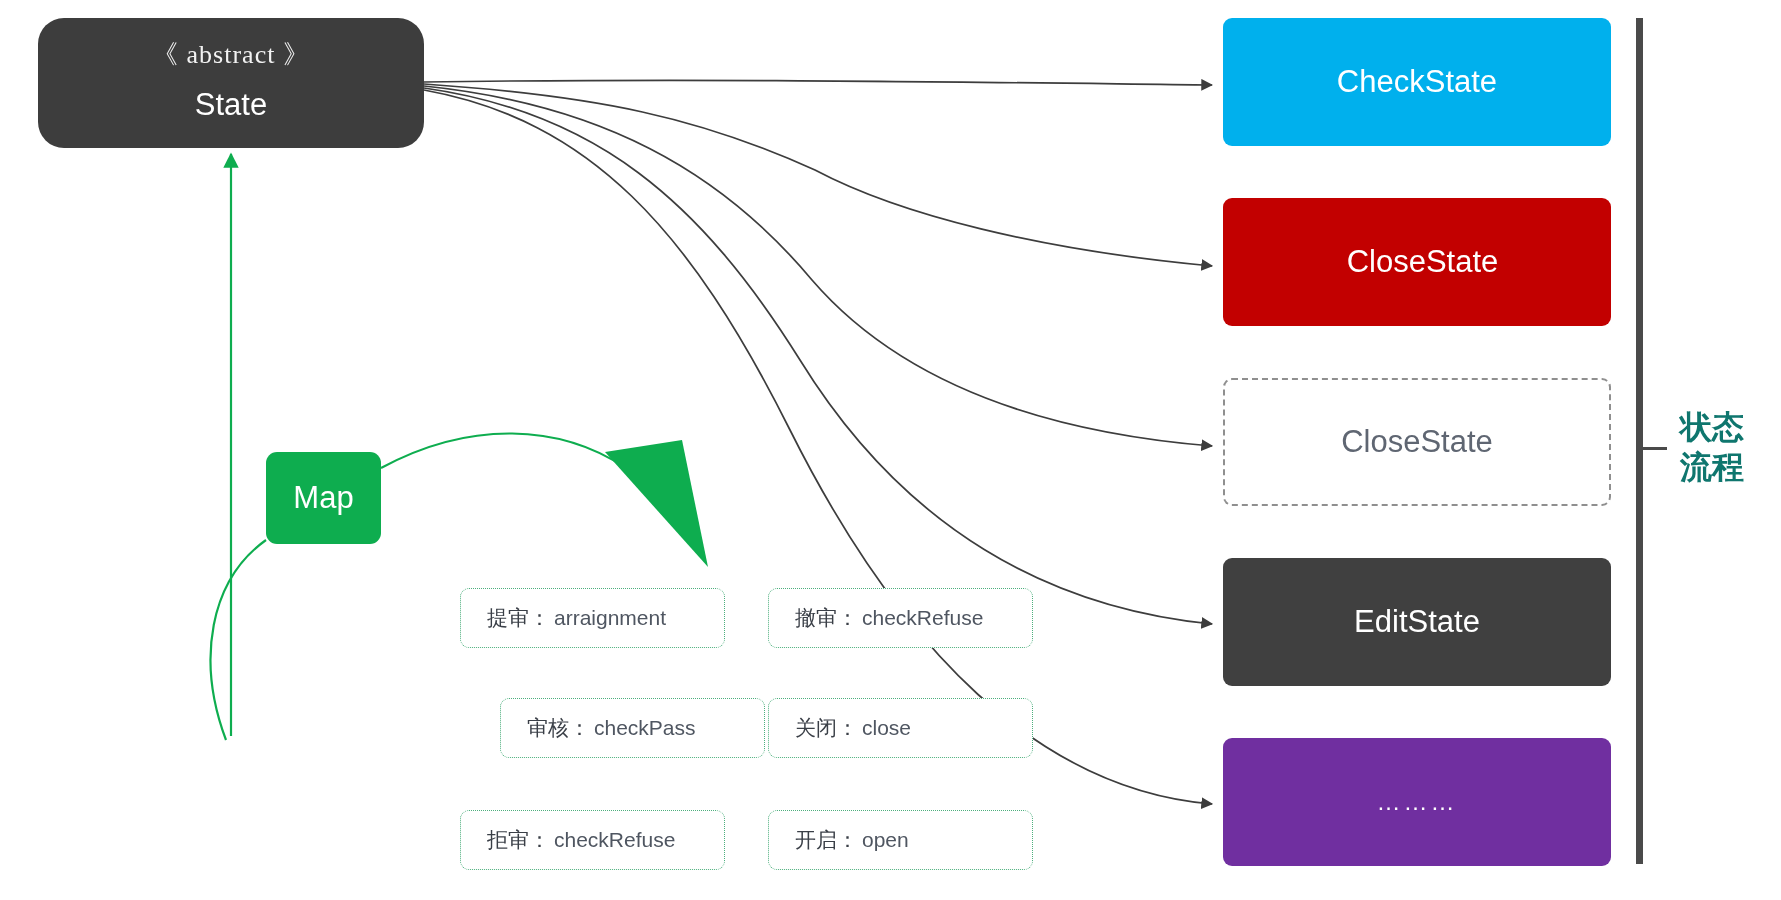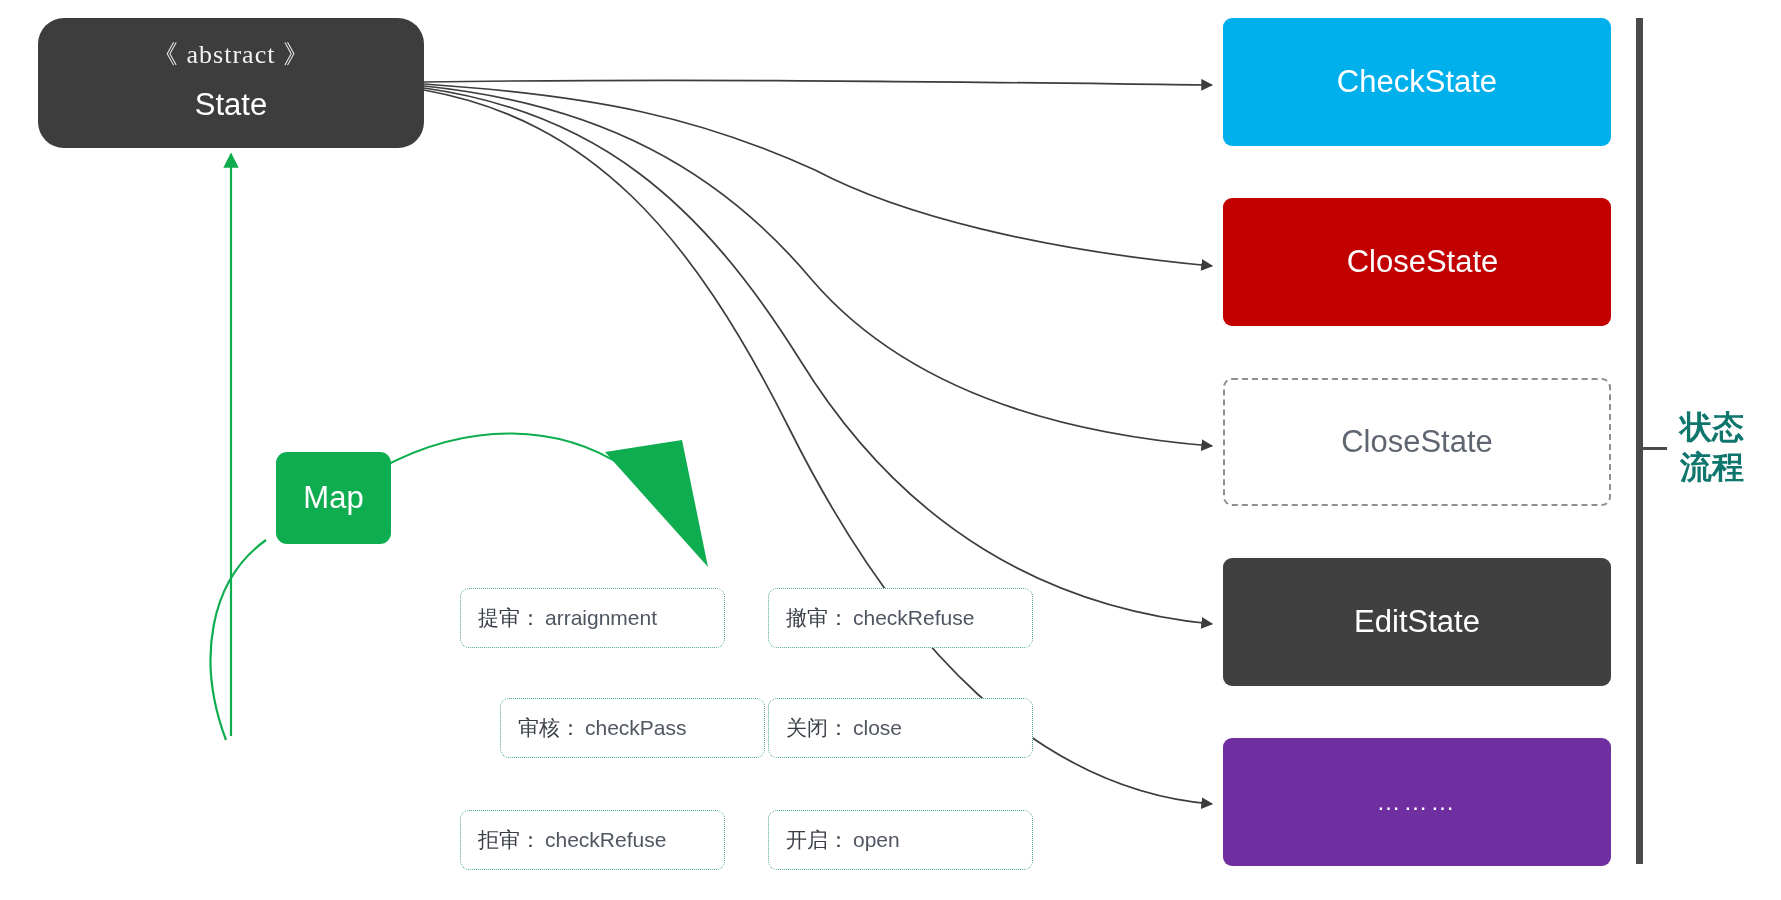--- a/index.html
+++ b/index.html
@@ -76,21 +76,20 @@
   
   #node-map {
     left: 266px;
     top: 452px;
     width: 115px;
     height: 92px;
     background: #0ead4f;
     border-radius: 11px;
     font-size: 31px;
     color: #ffffff;
-    margin-left: 10px;
   }
   #node-statehandler {
     left: 38px;
     top: 736px;
     width: 386px;
     height: 148px;
     background: #0ead4f;
     border-radius: 13px;
     font-size: 31px;
     color: #ffffff;
@@ -100,21 +99,21 @@
   .method-box {
     position: absolute;
     box-sizing: border-box;
     width: 265px;
     height: 60px;
     border: 1.6px dotted #4caf7d;
     border-radius: 9px;
     background: #ffffff;
     display: flex;
     align-items: center;
-    padding-left: 17px;
+    padding-left: 26px;
     font-size: 21px;
     color: #4a4f58;
     z-index: 3;
     white-space: nowrap;
   }
   .method-box .cn {
     color: #3a3f47;
   }
   .method-box .sep {
     color: #3a3f47;

